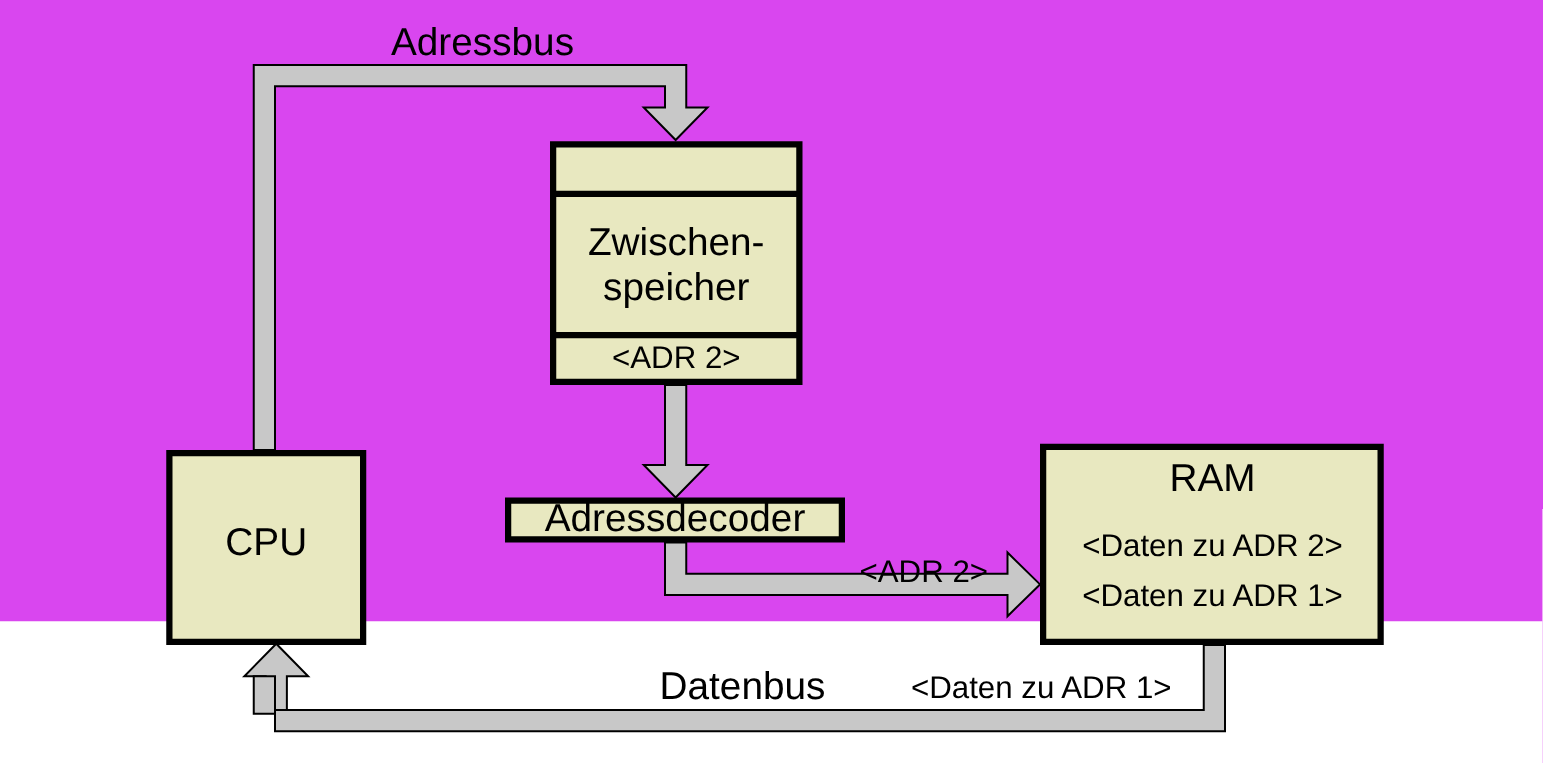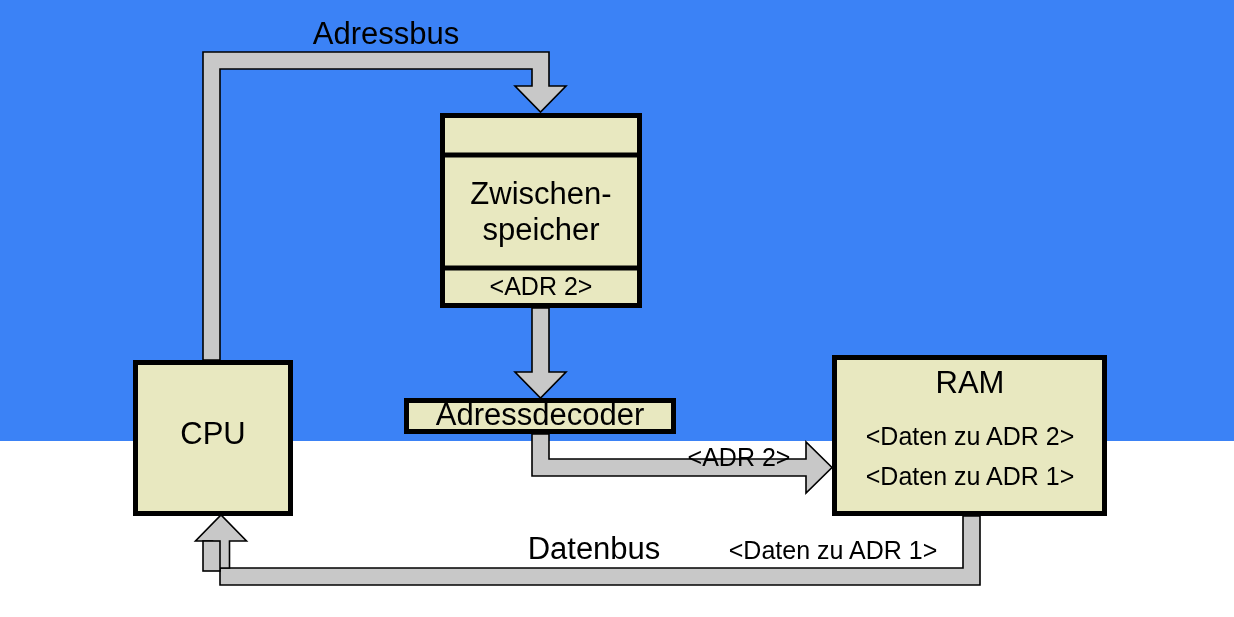--- a/index.html
+++ b/index.html
@@ -9,22 +9,22 @@
   }
   body {
     width: 1234px;
     height: 617px;
     font-family: "Liberation Sans", sans-serif;
     overflow: hidden;
   }
   #diagram-root {
     position: relative;
     width: 1234px;
-    height: 441px;
-    background: #3b82f6;
+    height: 497px;
+    background: #d946ef;
   }
   svg.diagram {
     position: absolute;
     top: 0;
     left: 0;
     width: 1234px;
     height: 617px;
     display: block;
   }
   .bus-fill {

